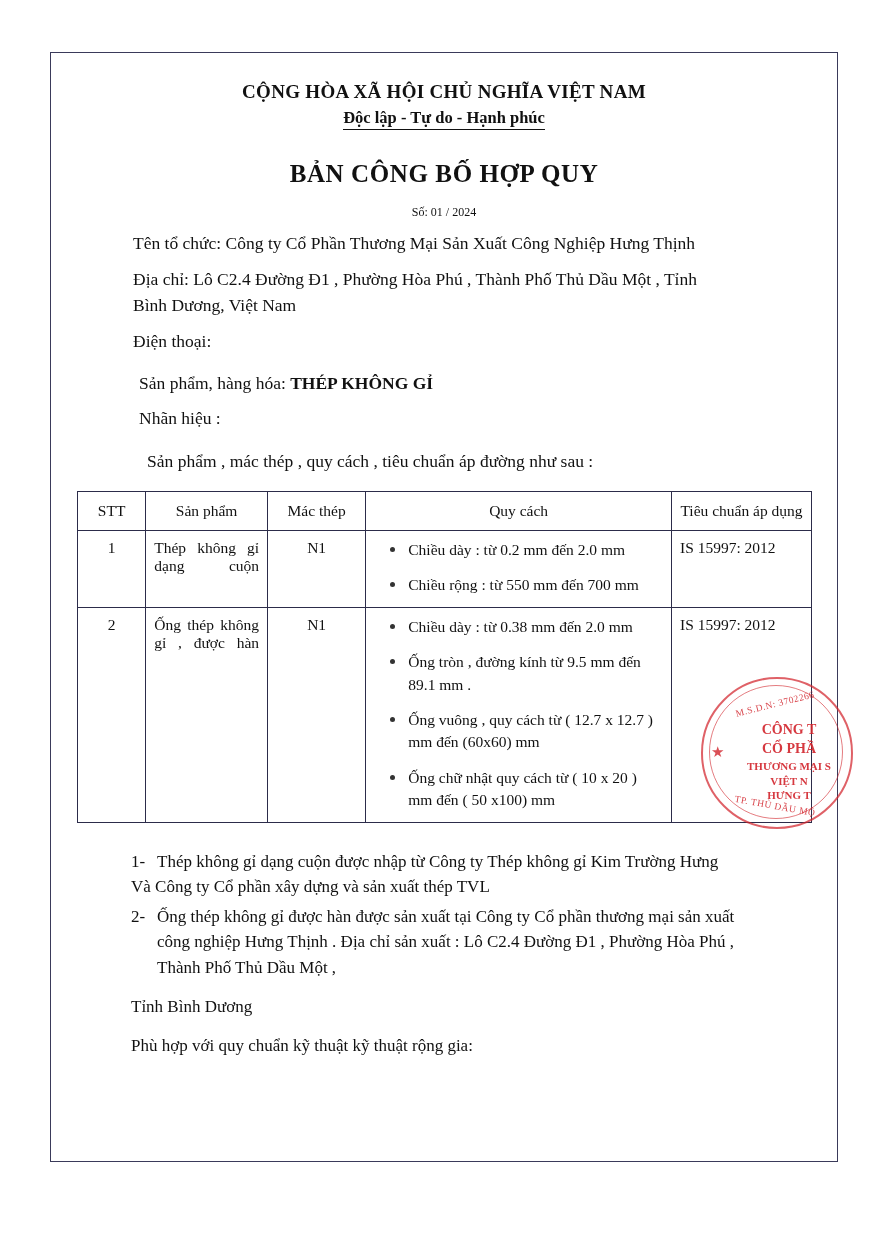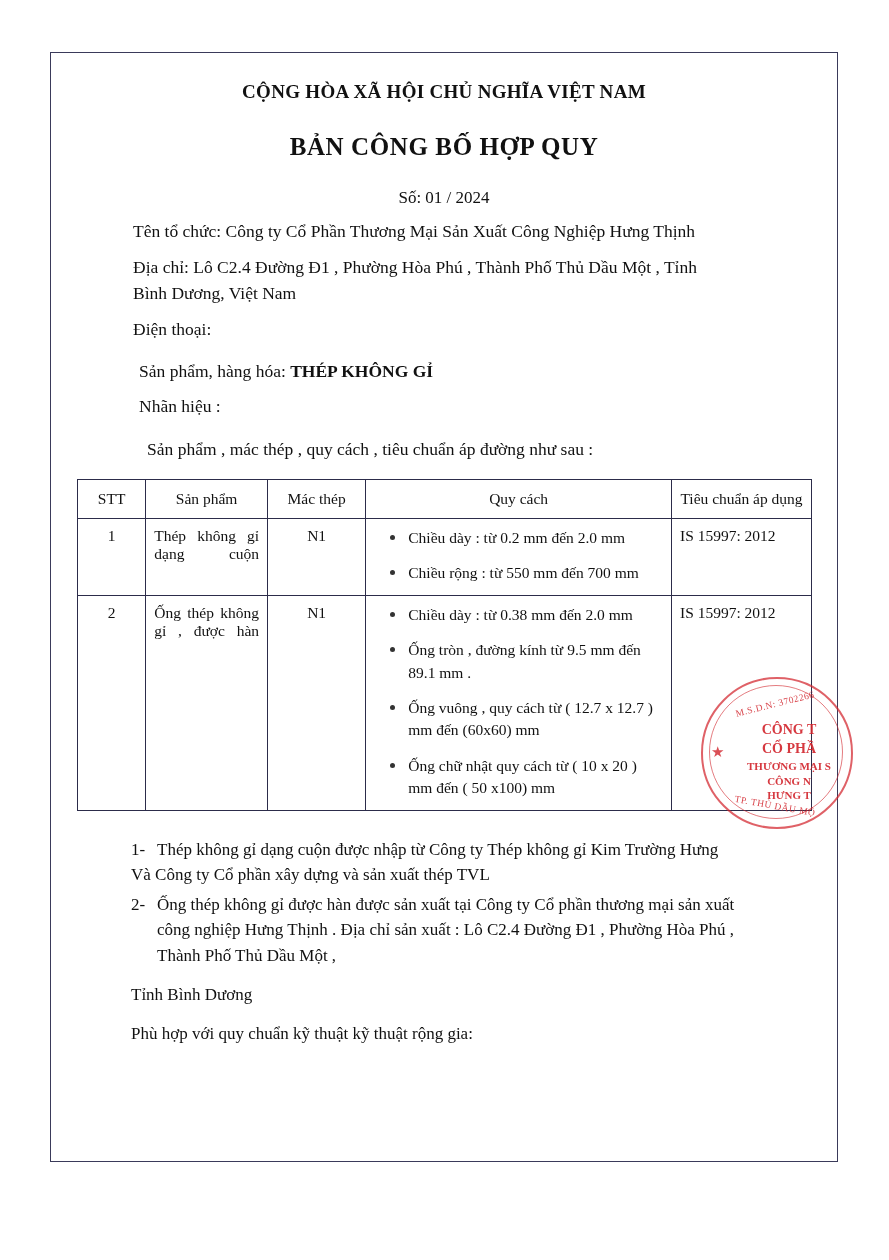--- a/index.html
+++ b/index.html
@@ -43,22 +43,22 @@
     border-bottom: 1.4px solid #111;
     padding-bottom: 1px;
   }
   .doc-title {
     font-size: 25px;
     font-weight: bold;
     letter-spacing: 0.6px;
     margin-top: 30px;
   }
   .doc-number {
-    font-size: 17px;
-    margin-top: 27px;
+    font-size: 12px;
+    margin-top: 17px;
   }
   .field-line {
     font-size: 17.5px;
     margin-top: 11px;
     line-height: 1.45;
   }
   .indent1 { padding-left: 56px; }
   .indent2 { padding-left: 62px; }
   .indent3 { padding-left: 70px; }
   .bold { font-weight: bold; }
@@ -202,20 +202,21 @@
   .stamp .core .big { font-size: 14px; }
 </style>
 </head>
 <body>
 
 <div class="page">
   <div class="inner">
 
     <div class="center">
       <div class="national-title">CỘNG HÒA XÃ HỘI CHỦ NGHĨA VIỆT NAM</div>
+      <div><span class="national-sub">Độc lập - Tự do - Hạnh phúc</span></div>
       <div class="doc-title">BẢN CÔNG BỐ HỢP QUY</div>
       <div class="doc-number">Số: 01 / 2024</div>
     </div>
 
     <div class="field-line indent1">
       <span>Tên tổ chức: </span><span>Công ty Cổ Phần Thương Mại Sản Xuất Công Nghiệp Hưng Thịnh</span>
     </div>
 
     <div class="field-line indent1">
       <span>Địa chỉ: </span><span>Lô C2.4 Đường Đ1 , Phường Hòa Phú , Thành Phố Thủ Dầu Một , Tỉnh</span>
@@ -296,18 +297,18 @@
 
   <div class="stamp">
     <div class="ring"></div>
     <div class="ring2"></div>
     <div class="star">★</div>
     <div class="arc-top">M.S.D.N: 3702266</div>
     <div class="core">
       <div class="big">CÔNG T</div>
       <div class="big">CỔ PHẦ</div>
       <div>THƯƠNG MẠI S</div>
-      <div>CÔNG N</div>
+      <div>VIỆT N</div>
       <div>HƯNG T</div>
     </div>
     <div class="arc-bottom">TP. THỦ DẦU MỘ</div>
   </div>
 </div>
 
 </body></html>

